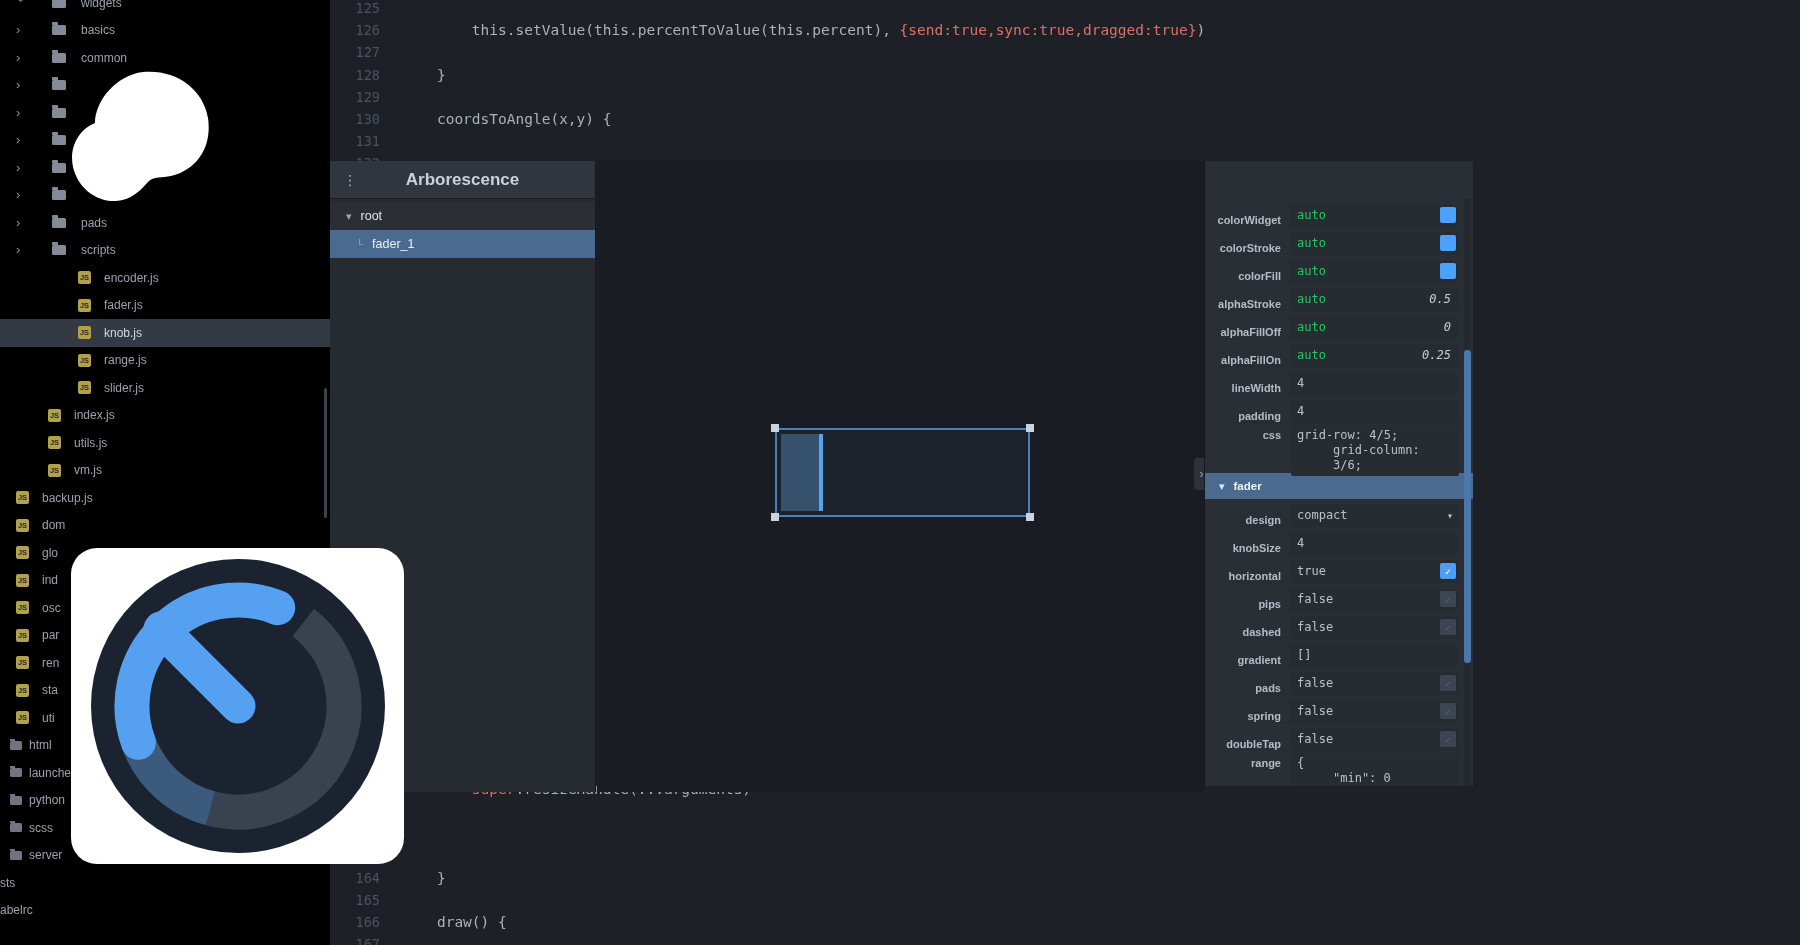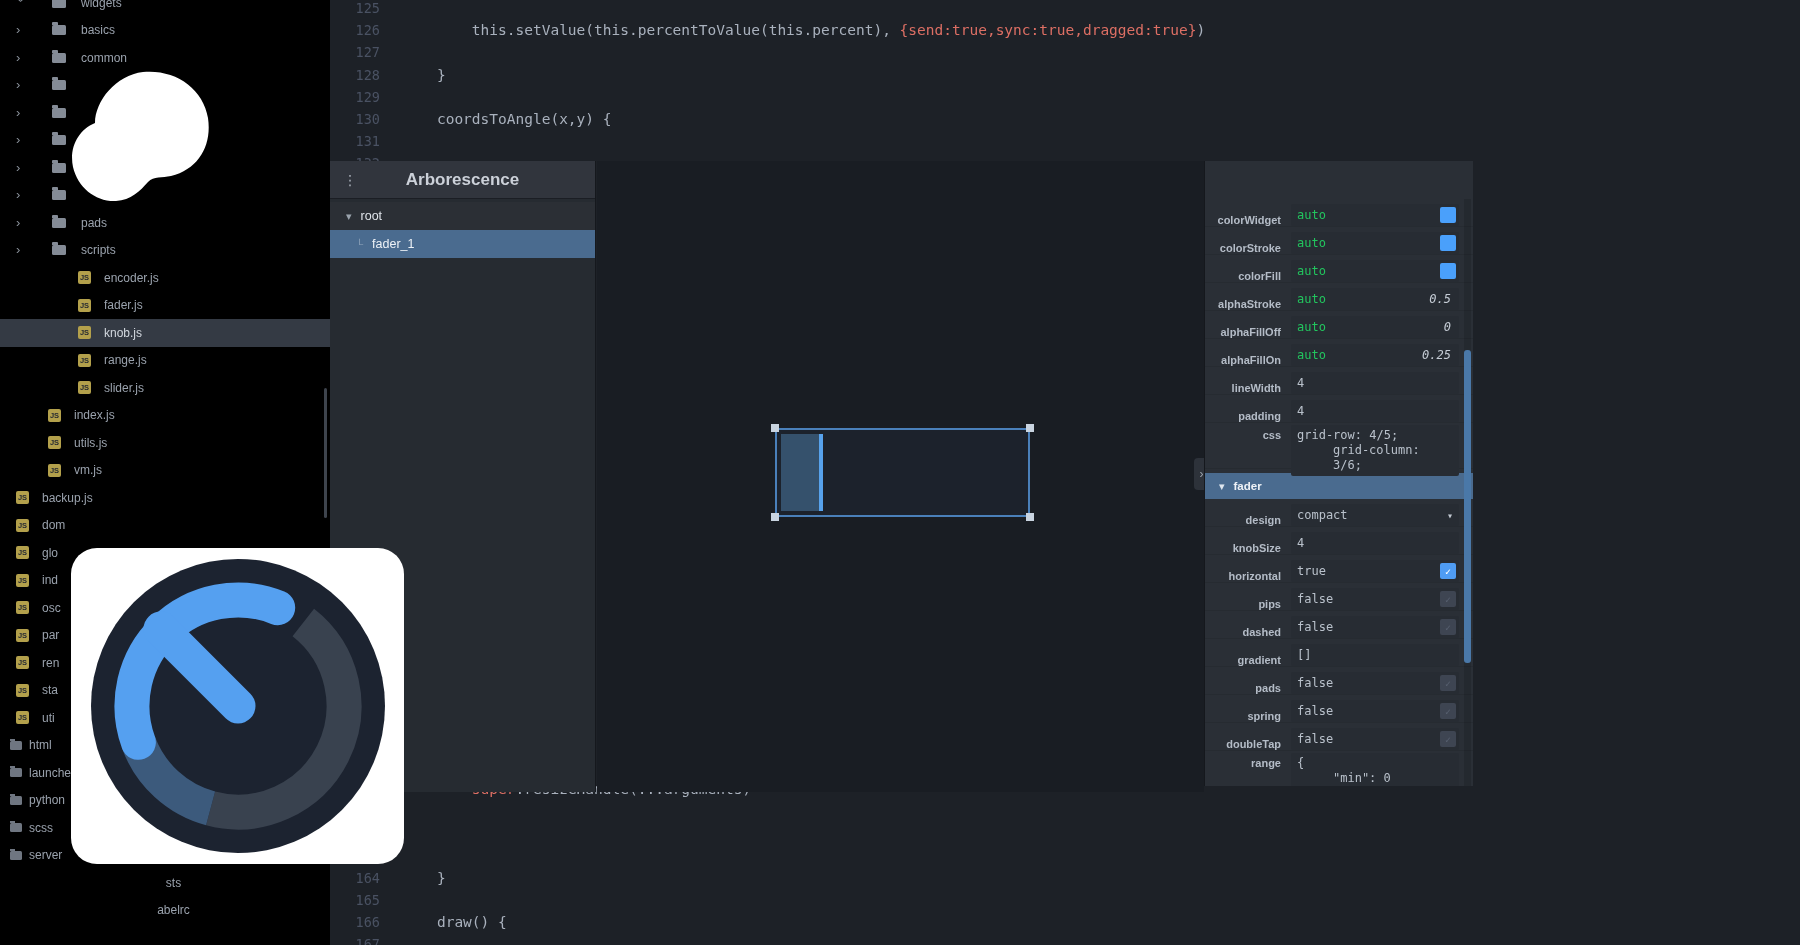--- a/index.html
+++ b/index.html
@@ -43,21 +43,21 @@
   .jsb { display:none; width:13px; height:13px; background:#b3a04b; color:#262a31; font:bold 7.5px "Liberation Sans", sans-serif; border-radius:2px; align-items:center; justify-content:center; margin-right:13px; flex:none; }
   .si.js1 .jsb, .si.js2 .jsb, .si.js3 .jsb { display:flex; }
   .mfold { display:none; width:12px; height:9px; background:#6f7681; border-radius:1.5px; margin-right:7px; flex:none; position:relative; }
   .mfold:before { content:""; position:absolute; top:-2px; left:0; width:5px; height:2px; background:#6f7681; }
   .si.m .mfold { display:block; }
   .si.f, .si.fo { padding-left:16px; }
   .si.js3 { padding-left:78px; }
   .si.js2 { padding-left:48px; }
   .si.js1 { padding-left:16px; }
   .si.m  { padding-left:10px; }
-  .si.t  { padding-left:17px;justify-content:center; }
+  .si.t  { padding-left:0; }
   .slabel { white-space:nowrap; }
   .sb-scroll { position:absolute; left:324px; top:388px; width:3px; height:130px; background:#3e444d; border-radius:2px; }
 
   
   .overlay { position:absolute; left:330px; top:161px; width:1143px; height:631px; z-index:10; }
   .phead { height:38px; background:#31353d; border-bottom:1px solid #1b1e24; display:flex; align-items:center; justify-content:center; position:relative; }
   .ptitle { font-size:17px; font-weight:bold; color:#ccd1d9; }
   .kebab { position:absolute; left:13px; top:50%; transform:translateY(-50%); color:#a9b0ba; font-size:14px; cursor:default; }
 
   .tree { position:absolute; left:0; top:0; width:266px; height:631px; background:#262b31; border-right:1px solid #15181d; overflow:hidden; }

